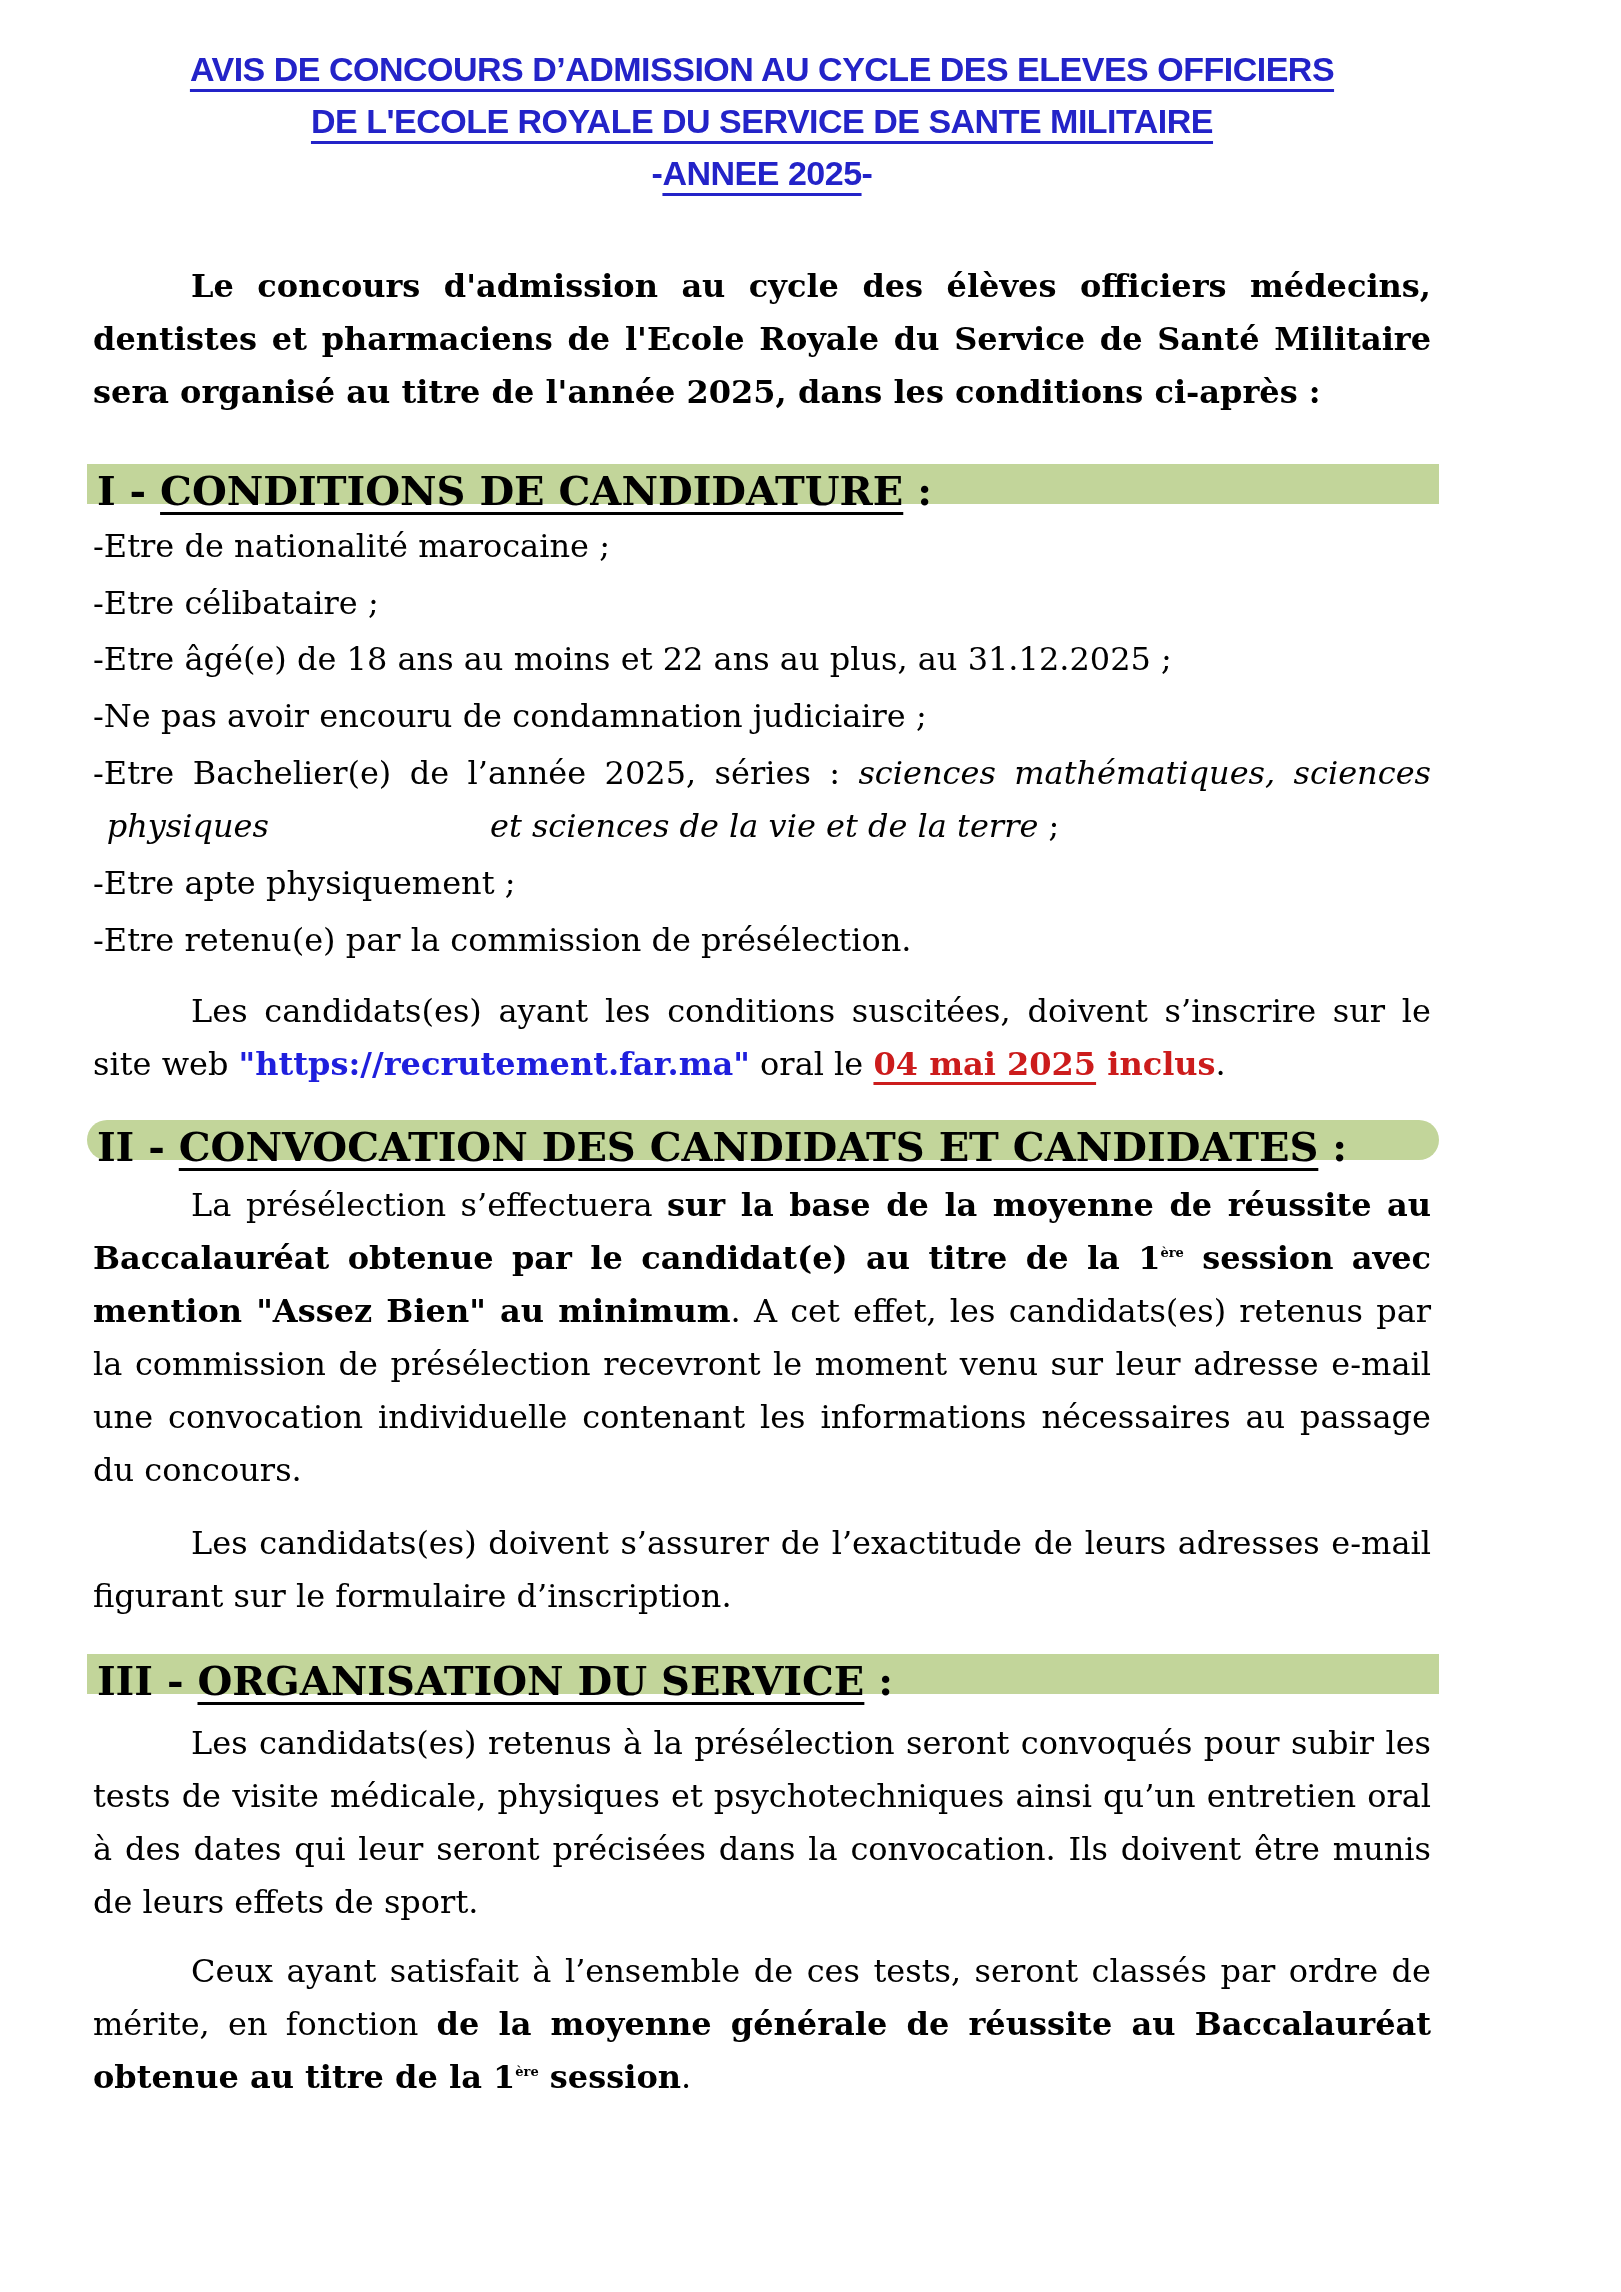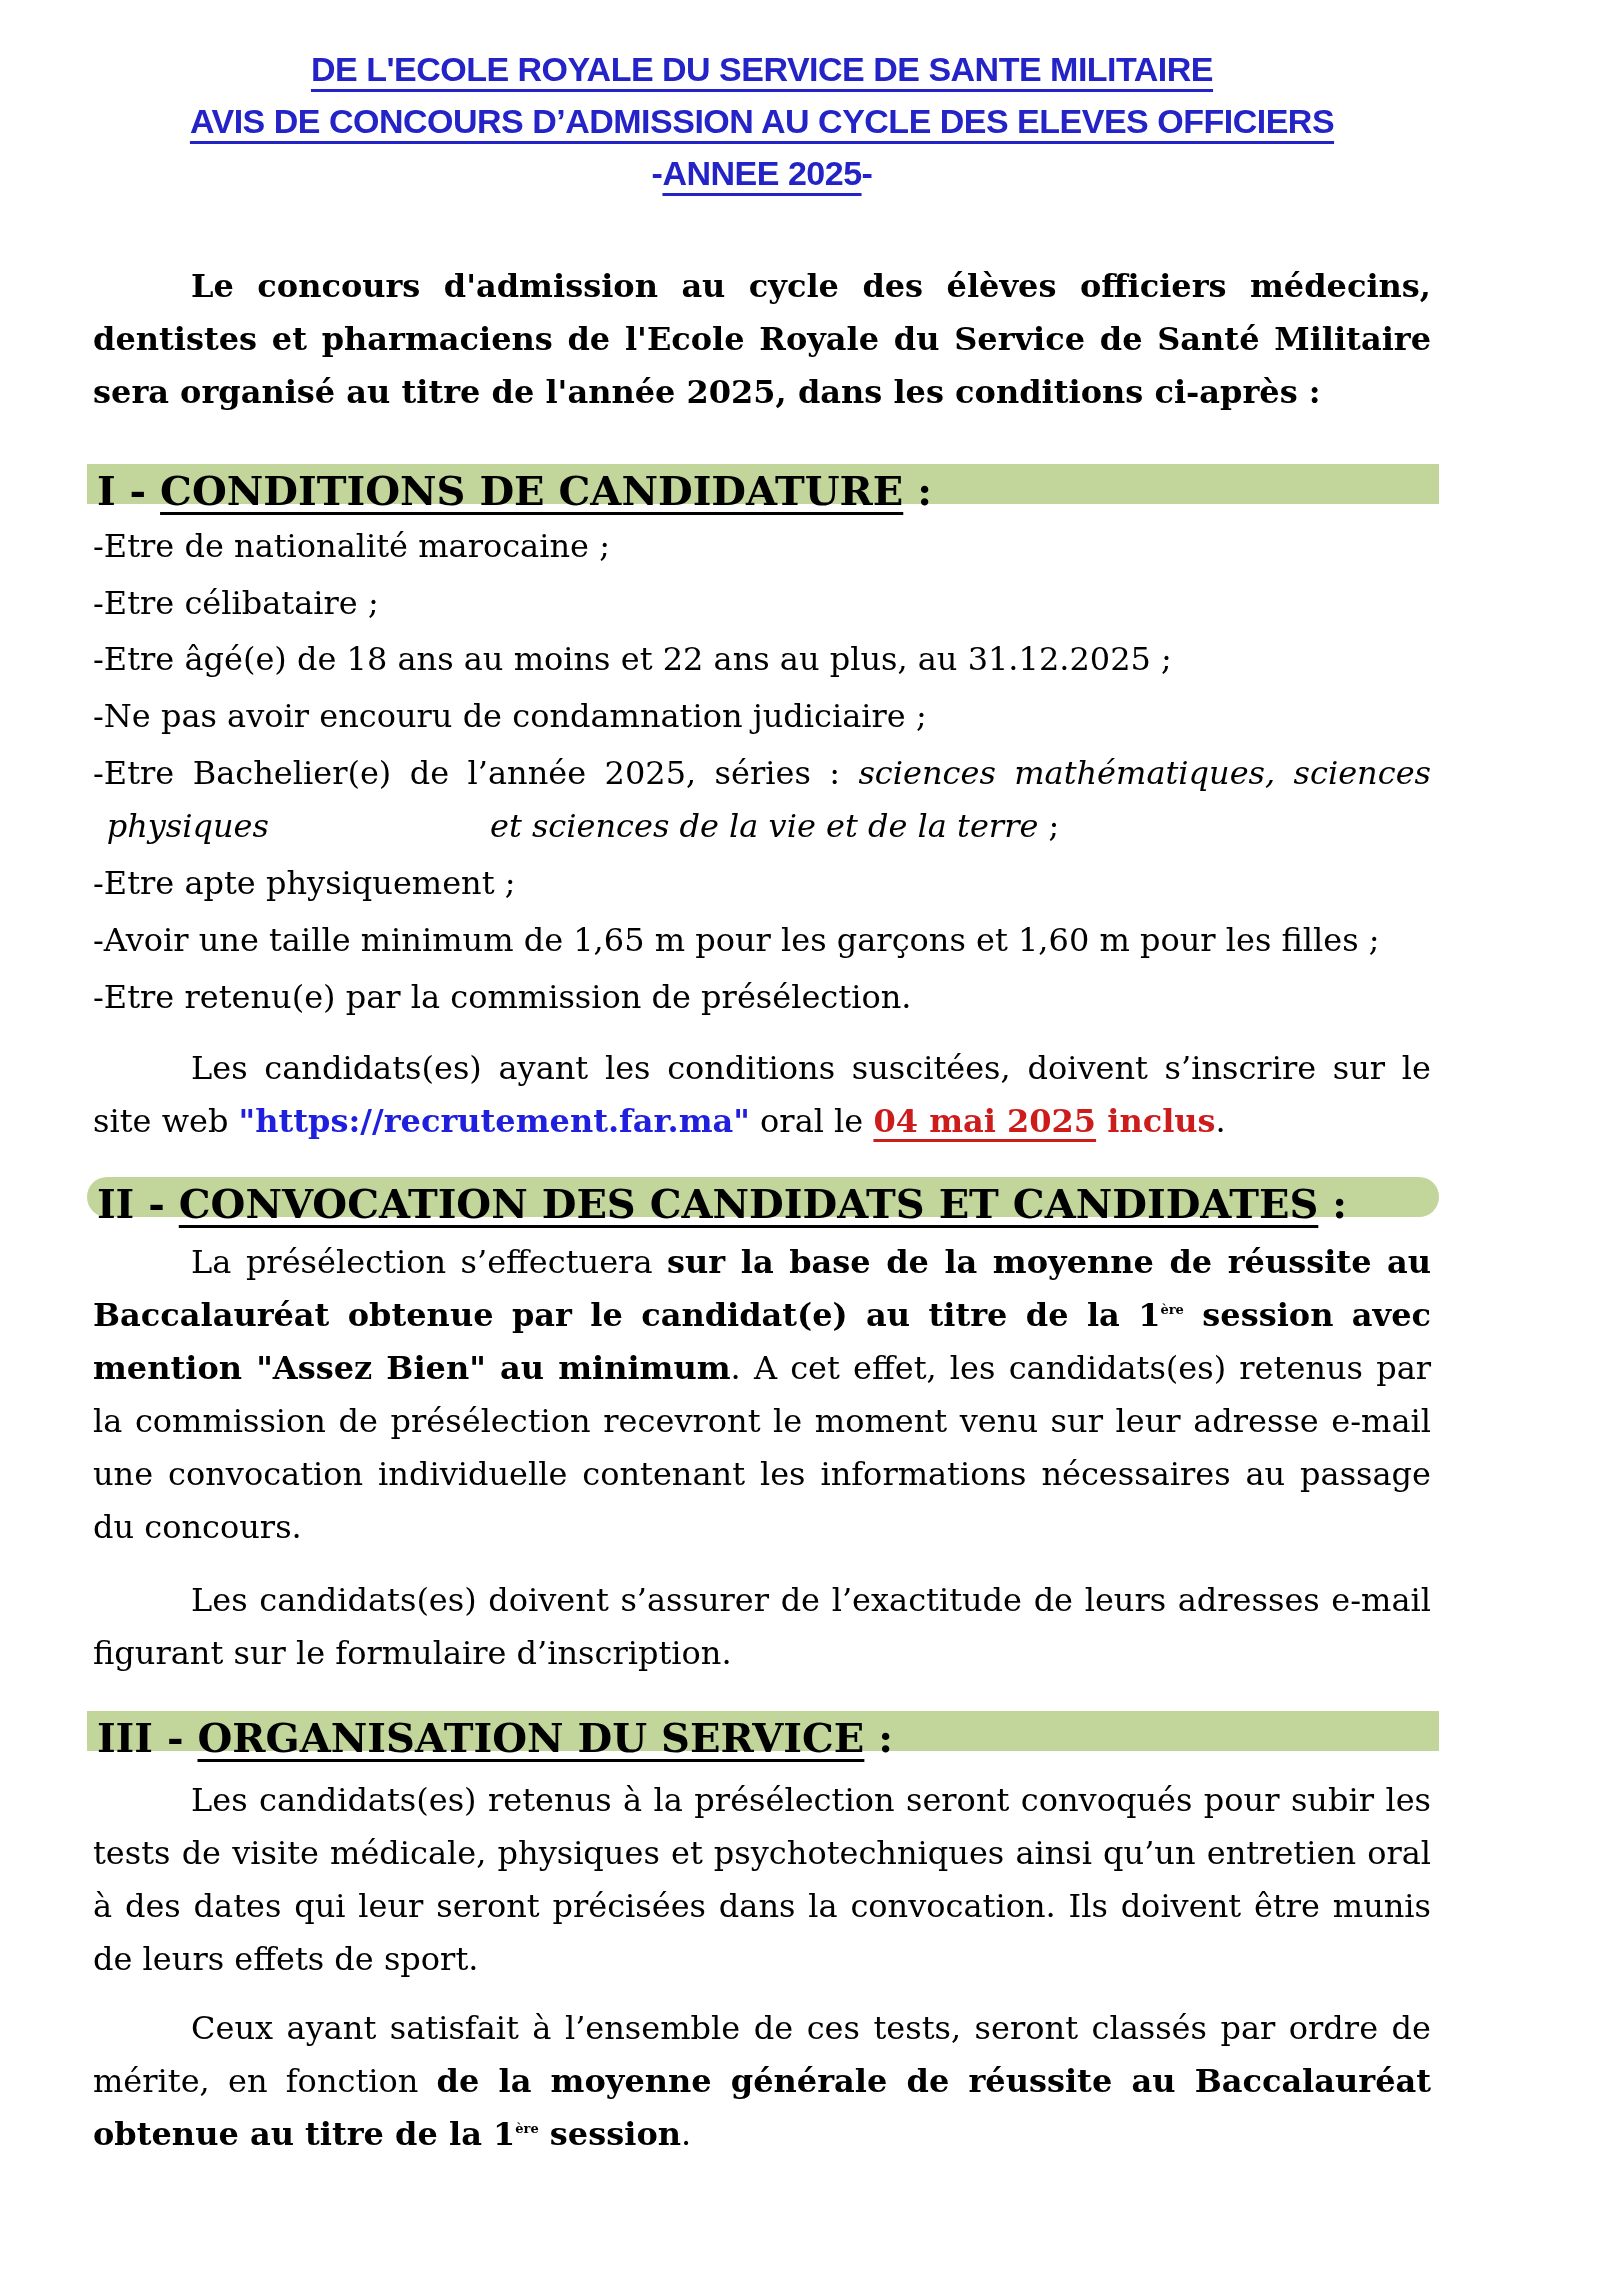--- a/index.html
+++ b/index.html
@@ -98,22 +98,22 @@
     text-underline-offset: 6.9px;
   }
   .red-bold { color: #cc1c1c; font-weight: bold; }
 </style>
 </head>
 <body>
 
 <div class="page">
 
   <div class="title-block">
+    <div><span class="t-underline">AVIS DE CONCOURS D’ADMISSION AU CYCLE DES ELEVES OFFICIERS</span></div>
     <div><span class="t-underline">DE L'ECOLE ROYALE DU SERVICE DE SANTE MILITAIRE</span></div>
-    <div><span class="t-underline">AVIS DE CONCOURS D’ADMISSION AU CYCLE DES ELEVES OFFICIERS</span></div>
     <div><span>-</span><span class="t-underline">ANNEE 2025</span><span>-</span></div>
   </div>
 
   <p class="para indent intro"><span>Le concours d'admission au cycle des élèves officiers médecins, dentistes et pharmaciens de l'Ecole Royale du Service de Santé Militaire sera organisé au titre de l'année 2025, dans les conditions ci-après :</span></p>
 
   <div class="band band1">
     <span>I - </span><span class="hd-underline">CONDITIONS DE CANDIDATURE</span><span> :</span>
   </div>
 
   <div class="bullets">
@@ -121,21 +121,20 @@
     <div class="bullet"><span>-</span><span>Etre célibataire ;</span></div>
     <div class="bullet"><span>-</span><span>Etre âgé(e) de 18 ans au moins et 22 ans au plus, au 31.12.2025 ;</span></div>
     <div class="bullet"><span>-</span><span>Ne pas avoir encouru de condamnation judiciaire ;</span></div>
 
     <div class="bullet">
       <div class="jline"><span>-</span><span>Etre Bachelier(e) de l’année 2025, séries : </span><i>sciences mathématiques, sciences</i></div>
       <div class="b-cont"><i>physiques</i><span class="gap-spacer"></span><i>et sciences de la vie et de la terre</i><span> ;</span></div>
     </div>
 
     <div class="bullet"><span>-</span><span>Etre apte physiquement ;</span></div>
-    <div class="bullet"><span>-</span><span>Avoir une taille minimum de 1,65 m pour les garçons et 1,60 m pour les filles ;</span></div>
     <div class="bullet"><span>-</span><span>Etre retenu(e) par la commission de présélection.</span></div>
   </div>
 
   <p class="para indent p-link"><span>Les candidats(es) ayant les conditions suscitées, doivent s’inscrire sur le site web </span><span class="url">"https://recrutement.far.ma"</span><span> oral le </span><span class="date">04 mai 2025</span><span class="red-bold"> inclus</span><span>.</span></p>
 
   <div class="band band2">
     <span>II - </span><span class="hd-underline">CONVOCATION DES CANDIDATS ET CANDIDATES</span><span> :</span>
   </div>
 
   <p class="para indent s2p1"><span>La présélection s’effectuera </span><b>sur la base de la moyenne de réussite au Baccalauréat obtenue par le candidat(e) au titre de la 1</b><sup class="sup">ère</sup><b> session avec mention "Assez Bien" au minimum</b><span>. A cet effet, les candidats(es) retenus par la commission de présélection recevront le moment venu sur leur adresse e-mail une convocation individuelle contenant les informations nécessaires au passage du concours.</span></p>

